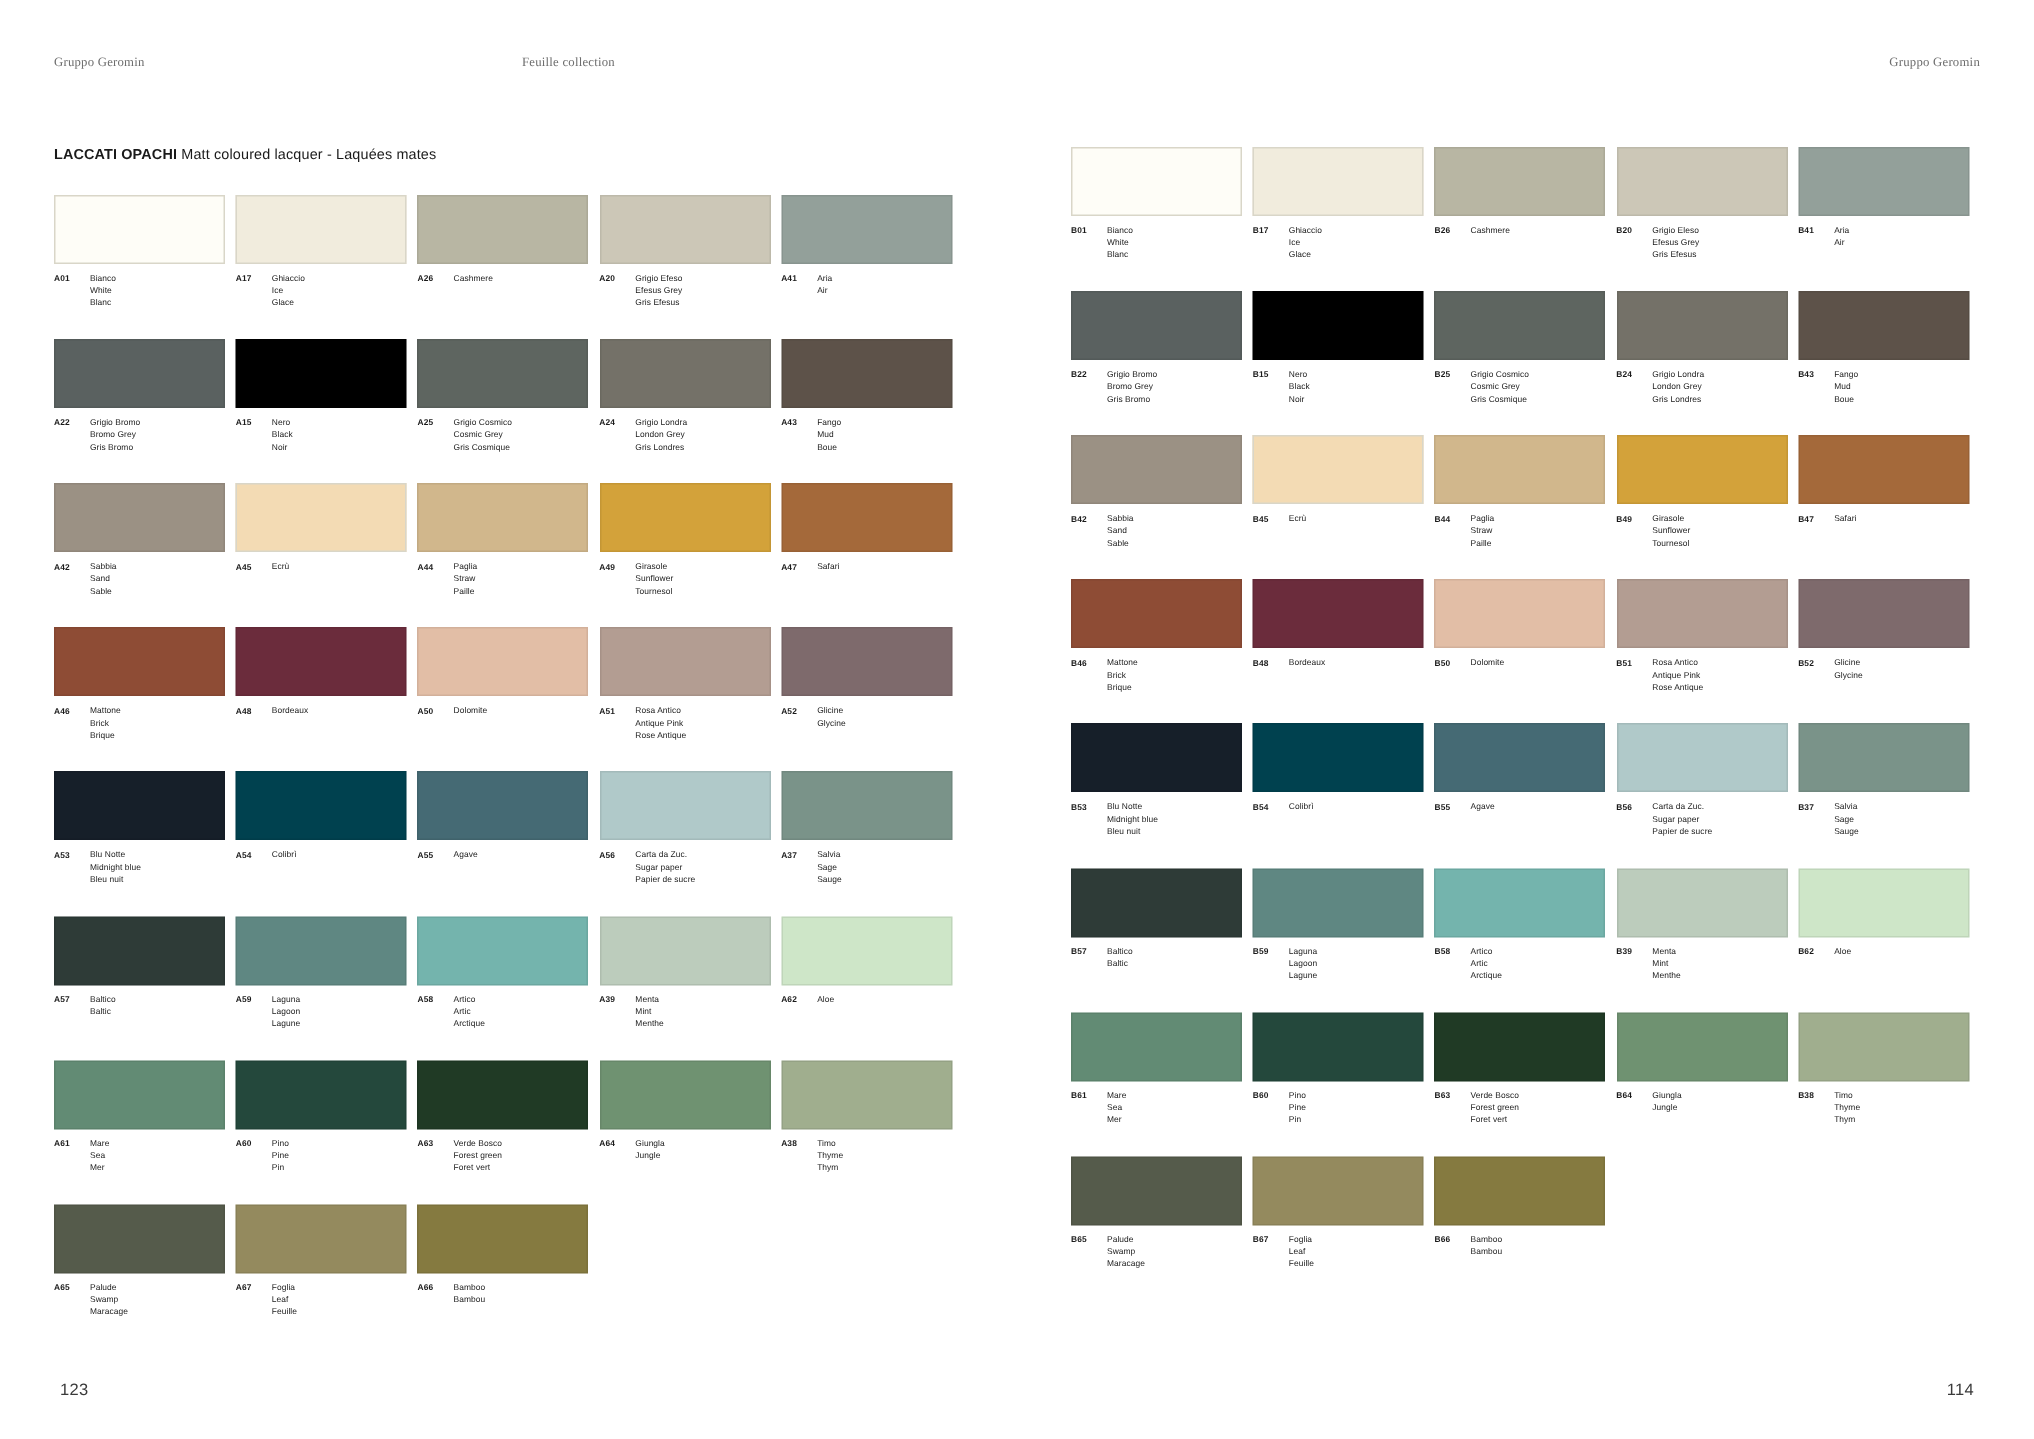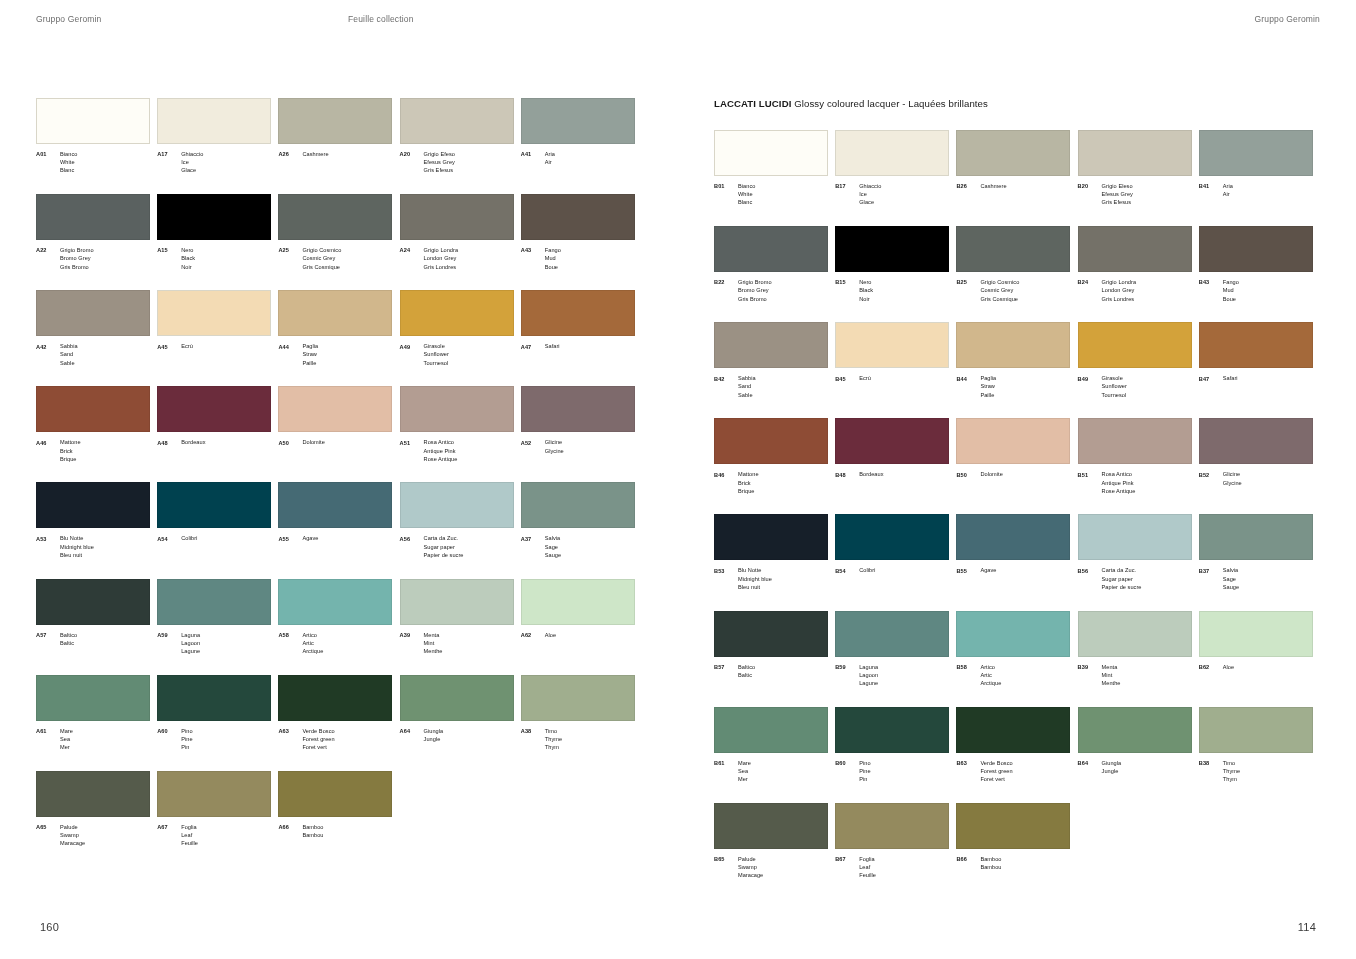--- a/index.html
+++ b/index.html
@@ -7,23 +7,23 @@
     width: 1356px; height: 959px;
     background: #ffffff;
     font-family: "Liberation Sans", sans-serif;
     color: #1a1a1a;
     overflow: hidden;
   }
   .page { position: relative; width: 1356px; height: 959px; }
 
   
   .runhead {
-    position: absolute; top: 14px;
+    position: absolute; top: 36px;
     font-size: 8.5px; color: #6d6d6d; letter-spacing: .15px;
-    font-family: Liberation Sans, sans-serif;
+    font-family: Liberation Serif, serif;
   }
   .runhead.left   { left: 36px; }
   .runhead.center { left: 348px; }
   .runhead.right  { right: 36px; }
 
   
   .spread { position: absolute; top: 98px; left: 0; width: 1356px; display: flex; }
   .sheet { width: 678px; padding: 0 36px; position: relative; }
 
   
@@ -63,20 +63,24 @@
 
 <div class="page">
 
   <div class="runhead left">Gruppo Geromin</div>
   <div class="runhead center">Feuille collection</div>
   <div class="runhead right">Gruppo Geromin</div>
 
   <div class="spread">
 
     <div class="sheet">
+      <div class="section-title">
+        <span class="t-strong">LACCATI OPACHI</span>
+        <span class="t-sub">Matt coloured lacquer - Laquées mates</span>
+      </div>
       <div class="grid">
           <div class="cell">
             <div class="chip pale" style="background: rgb(254, 253, 247);"></div>
             <div class="meta">
               <div class="code">A01</div>
               <div class="names">
                 <span>Bianco</span>
                 <span>White</span>
                 <span>Blanc</span>
               </div>
@@ -465,24 +469,20 @@
               <div class="names">
                 <span>Bamboo</span>
                 <span>Bambou</span>
               </div>
             </div>
           </div>
         </div>
     </div>
 
     <div class="sheet">
-      <div class="section-title">
-        <span class="t-strong">LACCATI LUCIDI</span>
-        <span class="t-sub">Glossy coloured lacquer - Laquées brillantes</span>
-      </div>
       <div class="grid">
           <div class="cell">
             <div class="chip pale" style="background: rgb(254, 253, 247);"></div>
             <div class="meta">
               <div class="code">B01</div>
               <div class="names">
                 <span>Bianco</span>
                 <span>White</span>
                 <span>Blanc</span>
               </div>
@@ -872,16 +872,16 @@
                 <span>Bamboo</span>
                 <span>Bambou</span>
               </div>
             </div>
           </div>
         </div>
     </div>
 
   </div>
 
-  <div class="folio l">160</div>
+  <div class="folio l">123</div>
   <div class="folio r">114</div>
 
 </div>
 
 </body></html>

